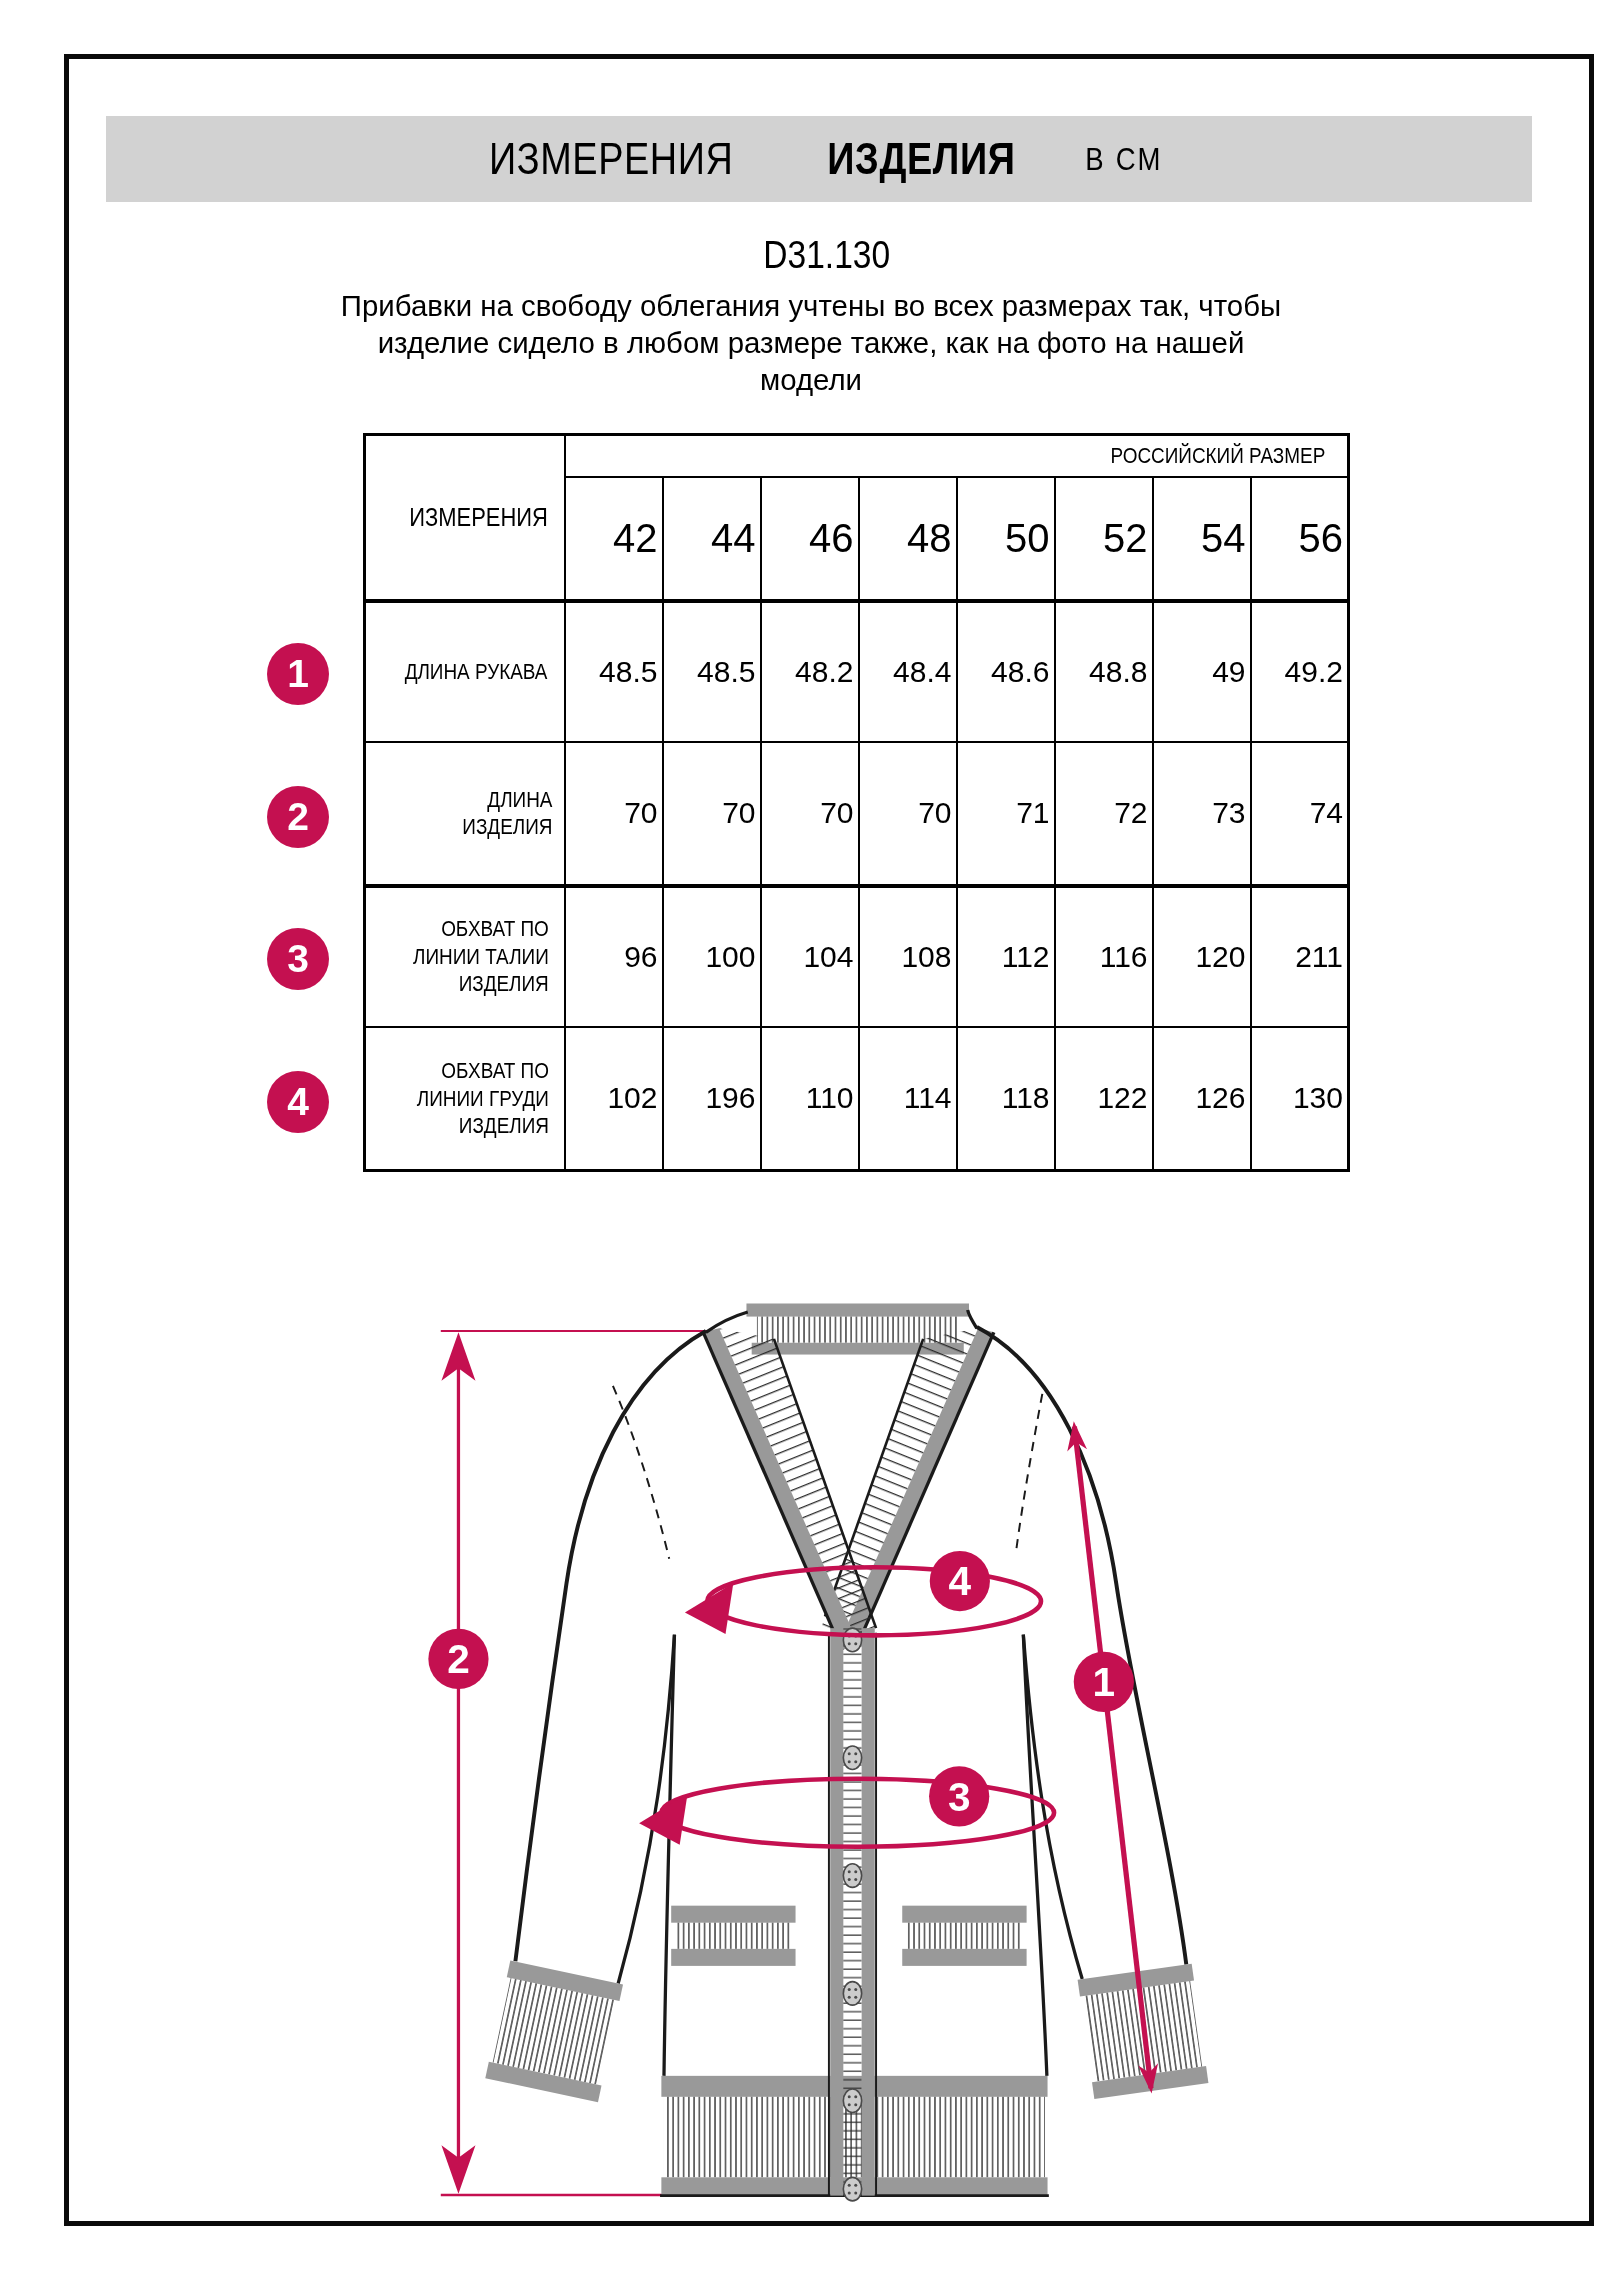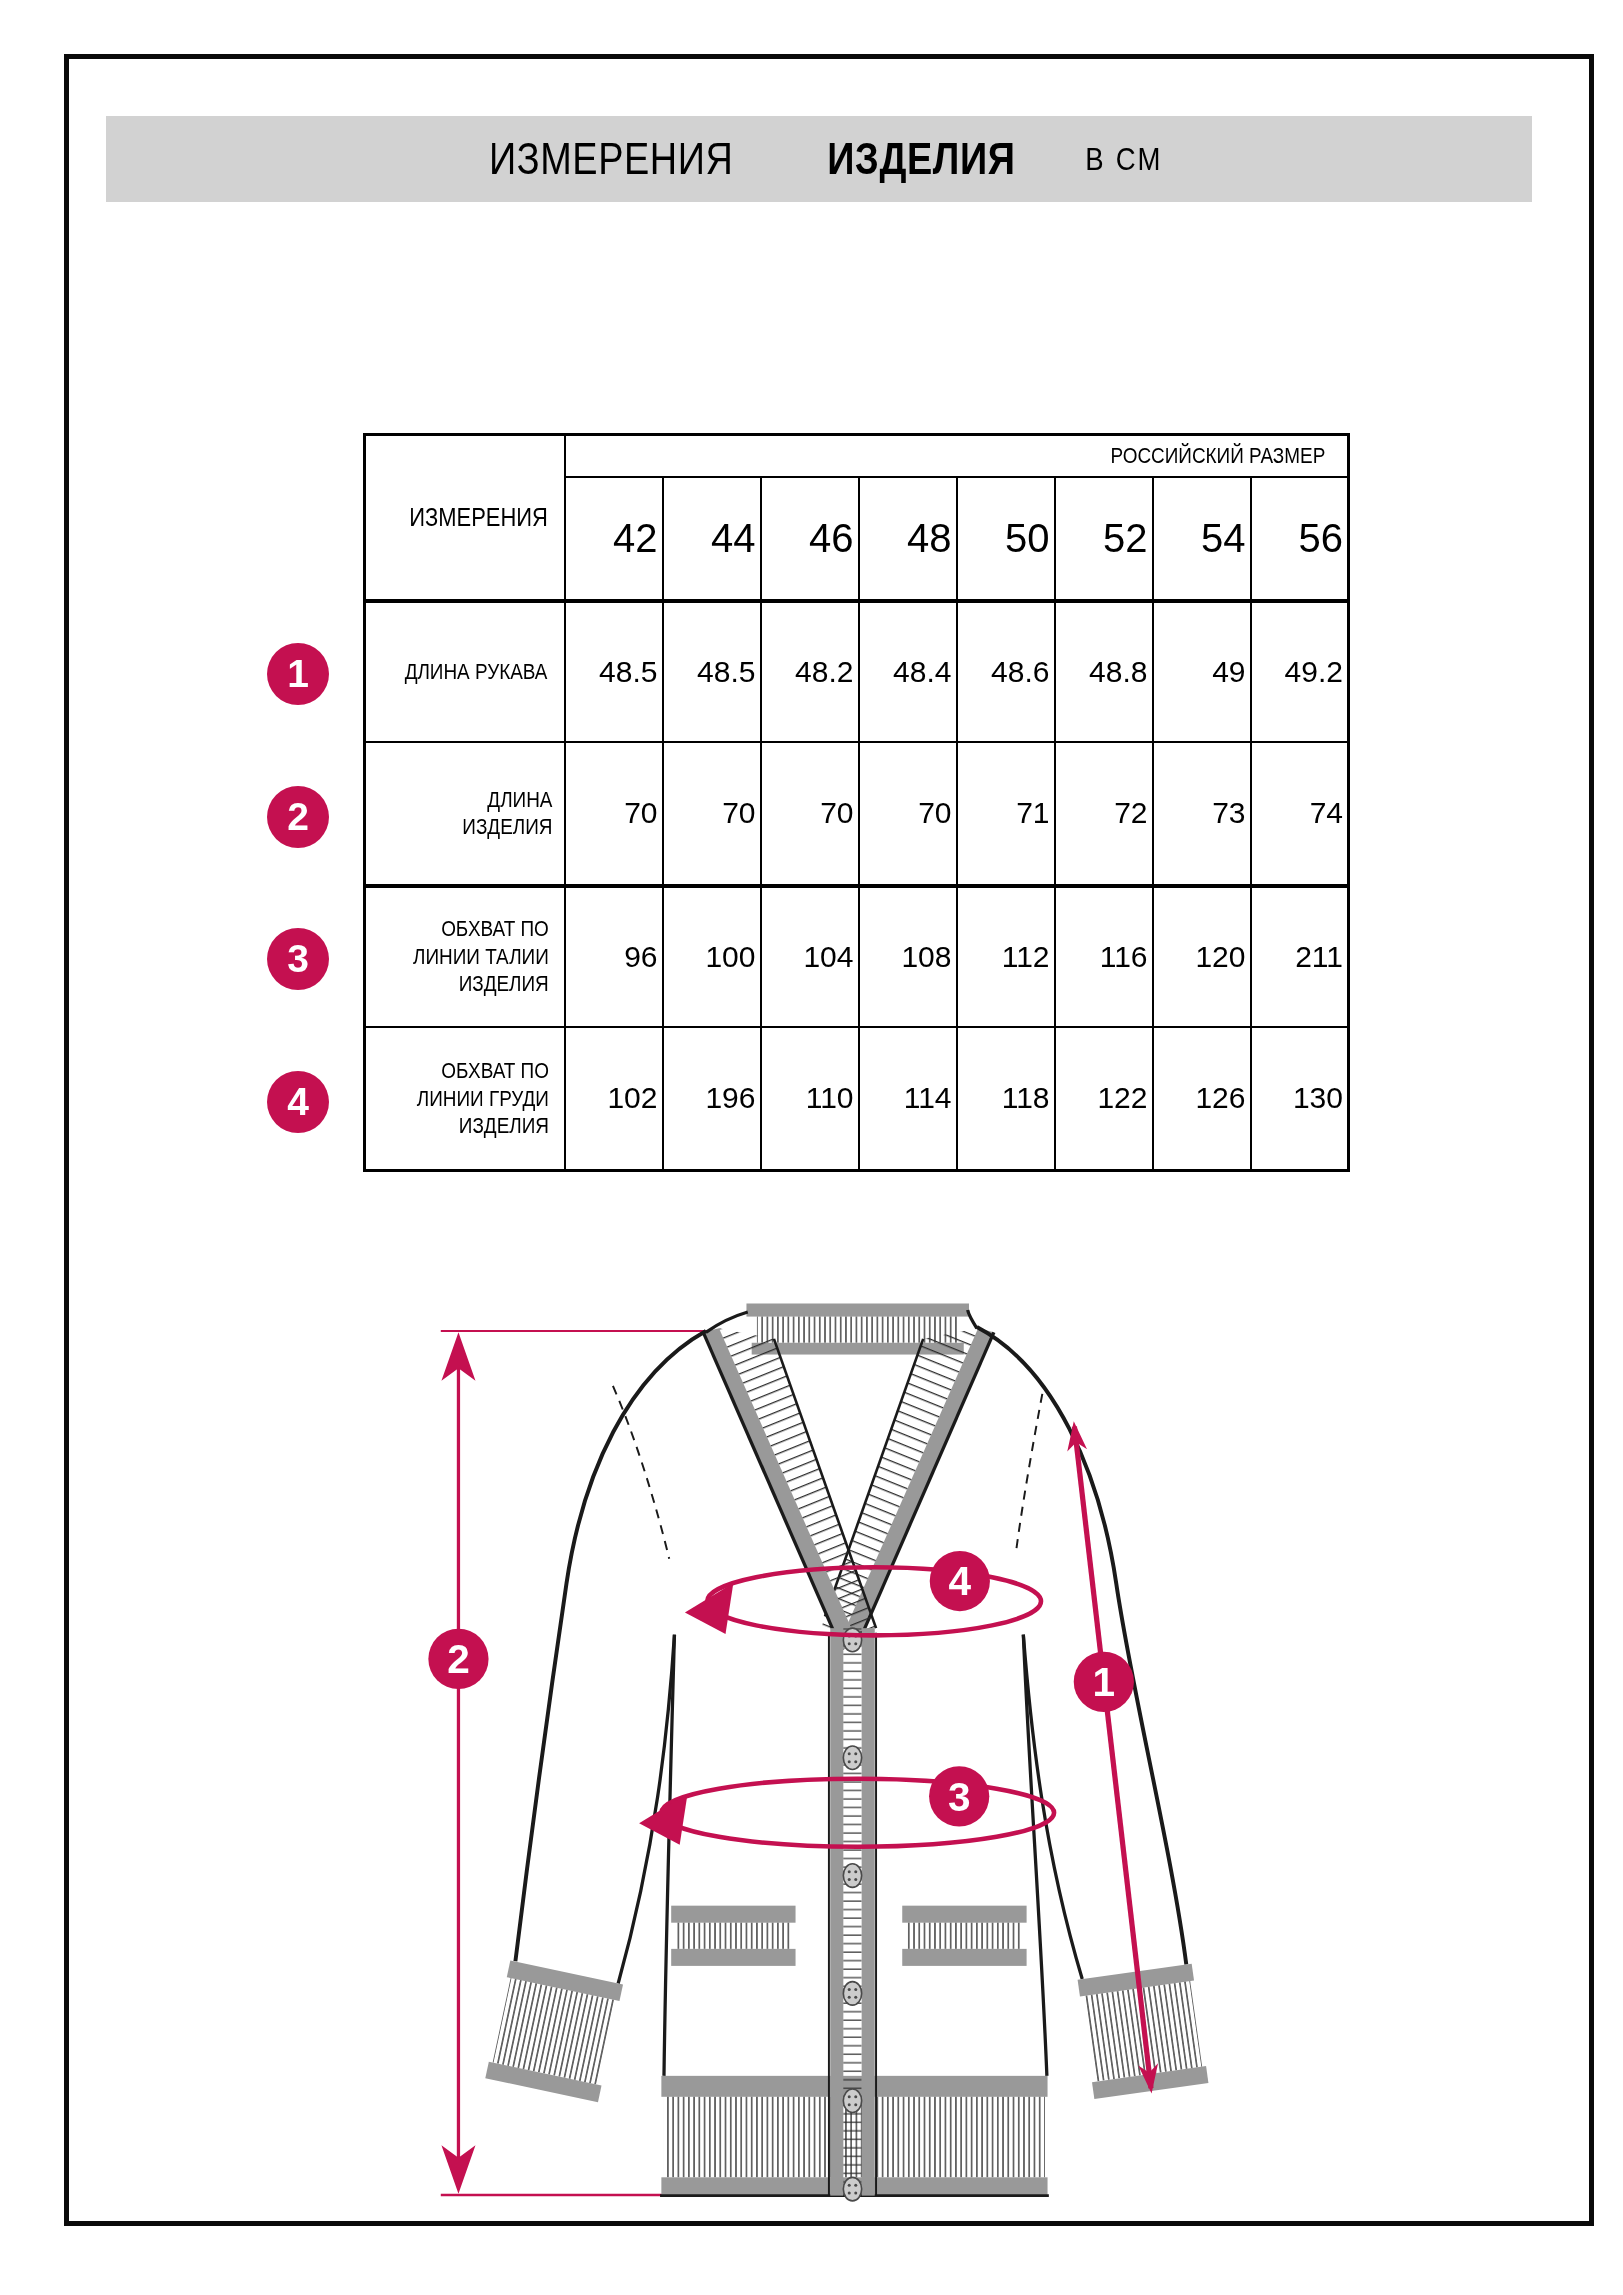--- a/index.html
+++ b/index.html
@@ -43,21 +43,25 @@
 
 <div id="page">
   <div class="frame"></div>
 
   <div class="titlebar">
     <span class="cn t-reg">ИЗМЕРЕНИЯ</span>
     <span class="cn t-bold">ИЗДЕЛИЯ</span>
     <span class="cn t-unit">В СМ</span>
   </div>
 
-
+  <div class="code"><span class="cn">D31.130</span></div>
+
+  <div class="desc">Прибавки на свободу облегания учтены во всех размерах так, чтобы
+изделие сидело в любом размере также, как на фото на нашей
+модели</div>
 
   <table class="meas">
     <colgroup>
       <col class="colmeas">
         <col class="colsz">
         <col class="colsz">
         <col class="colsz">
         <col class="colsz">
       <col class="colsz">
         <col class="colsz">

